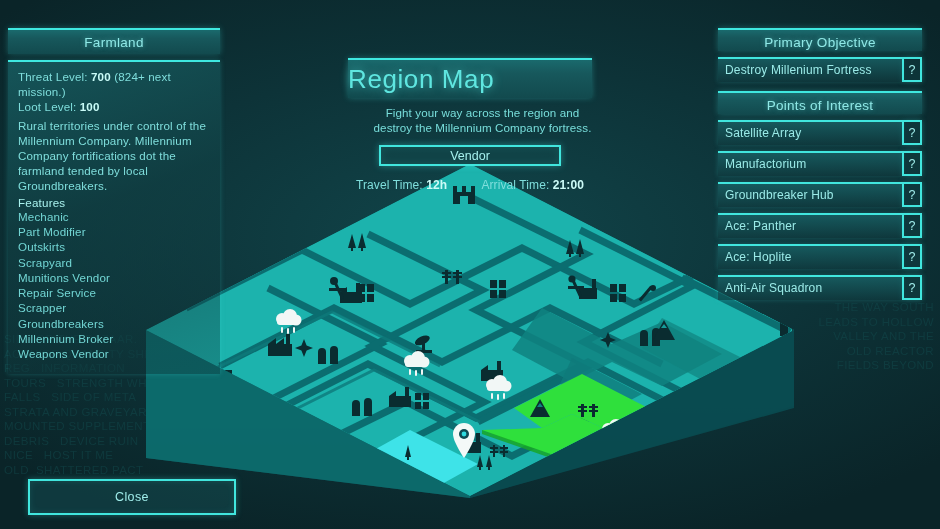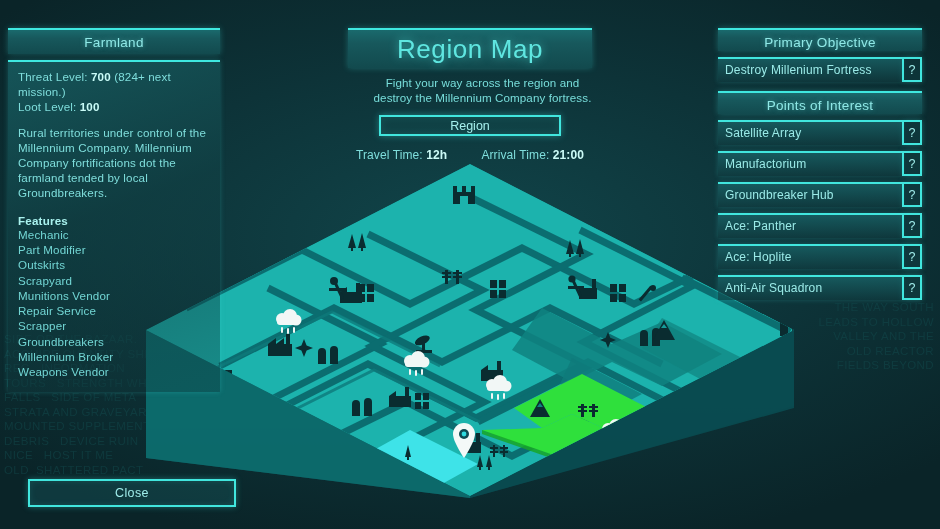--- a/index.html
+++ b/index.html
@@ -82,61 +82,61 @@
     font-size: 11.6px;
     line-height: 15.2px;
     letter-spacing: 0.15px;
   }
   .info-line b { color: #c9fcf8; font-weight: bold; }
   .desc {
     color: #7fdedc;
     font-size: 11.6px;
     line-height: 15.2px;
     letter-spacing: 0.15px;
-    margin-top: 10px;
+    margin-top: 3px;
   }
   .features-head {
     color: #a9f2ee;
-    font-weight: bold;
+    font-weight: normal;
     font-size: 11.6px;
-    margin-top: 13px;
+    margin-top: 2px;
     letter-spacing: 0.2px;
   }
   .feature {
     color: #72d6d4;
     font-size: 11.6px;
     line-height: 15.3px;
     letter-spacing: 0.15px;
   }
 
   
   #close-button {
     position: absolute;
     left: 28px; top: 479px;
-    width: 208px; height: 28px;
+    width: 208px; height: 36px;
     border: 2px solid #41e6de;
     background: rgba(22,84,88,0.45);
     box-shadow: 0 0 6px rgba(63,232,224,0.35), inset 0 0 7px rgba(63,232,224,0.12);
     color: #9fecea;
     font-size: 12.5px;
     letter-spacing: 0.4px;
     display: flex; align-items: center; justify-content: center;
     cursor: pointer;
   }
 
   
   #center-panel {
     position: absolute;
     left: 348px; top: 28px;
     width: 244px;
     text-align: center;
   }
   #region-title-bar {
     height: 40px;
-    display: flex; align-items: center; justify-content: center;
+    display: flex; align-items: center;  margin-top: 30px;
   }
   #region-title {
     color: #5fe6e0;
     font-size: 26px;
     letter-spacing: 0.6px;
     text-shadow: 0 0 10px rgba(80,235,228,0.65);
   }
   #region-sub {
     margin-top: 8px;
     color: #78dedb;
@@ -610,21 +610,21 @@
   <div id="close-button">
     <span>Close</span>
   </div>
 
   <div id="center-panel">
     <div class="bar" id="region-title-bar">
       <div id="region-title">Region Map</div>
     </div>
     <div id="region-sub">Fight your way across the region and destroy the Millennium Company fortress.</div>
     <div id="travel-button">
-      <span>Region</span>
+      <span>Vendor</span>
     </div>
     <div id="travel-info">
       <div>
         <span>Travel Time:</span>
         <b>12h</b>
       </div>
       <div>
         <span>Arrival Time:</span>
         <b>21:00</b>
       </div>

